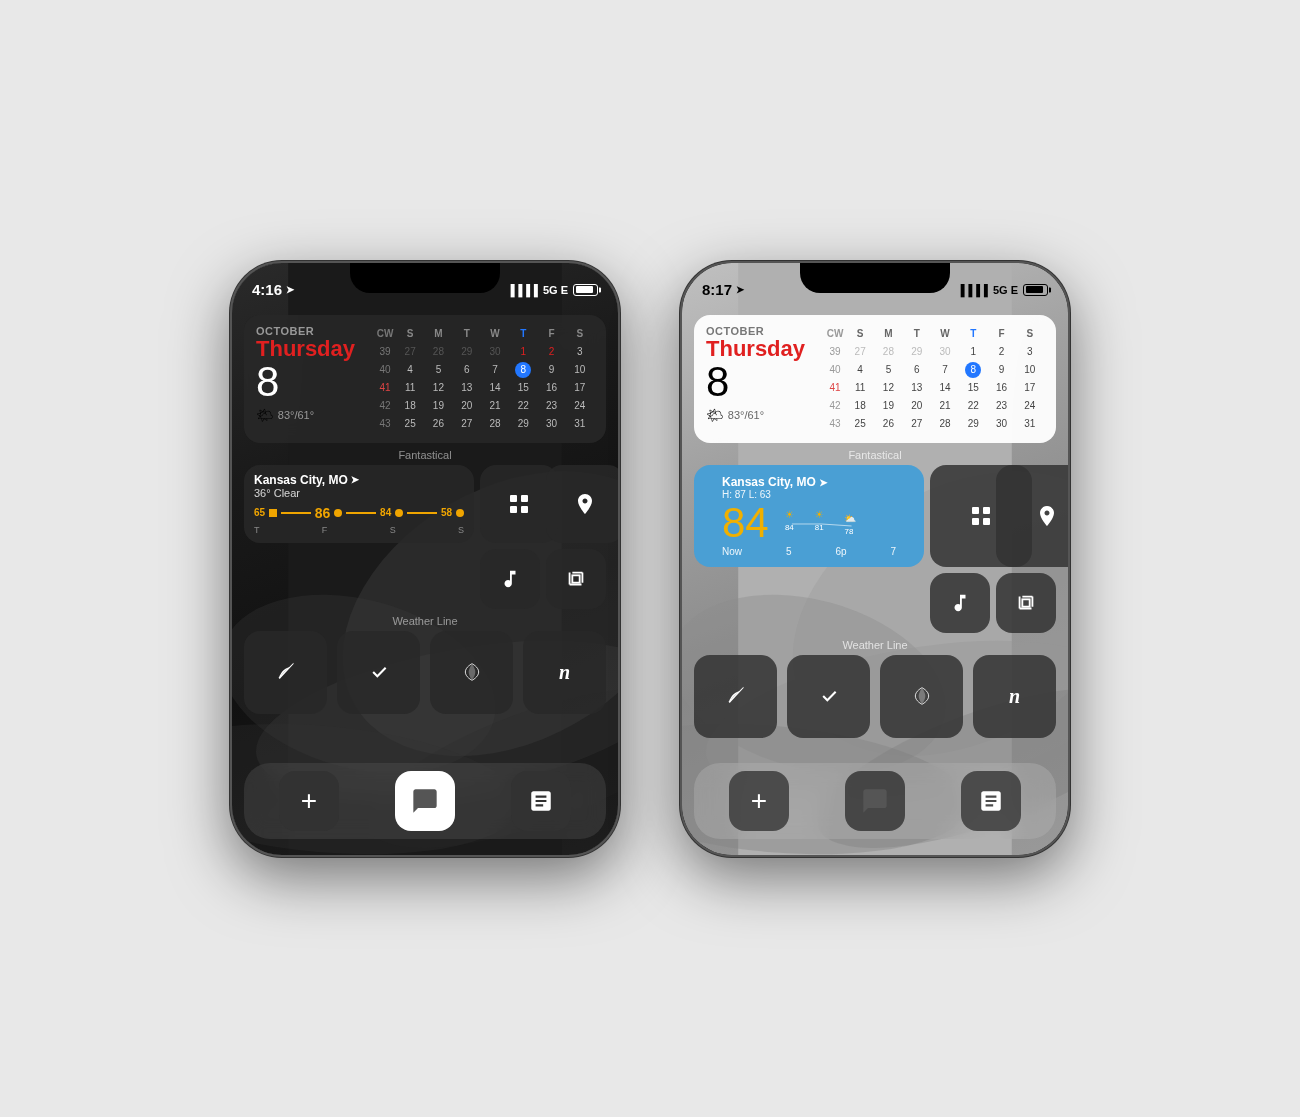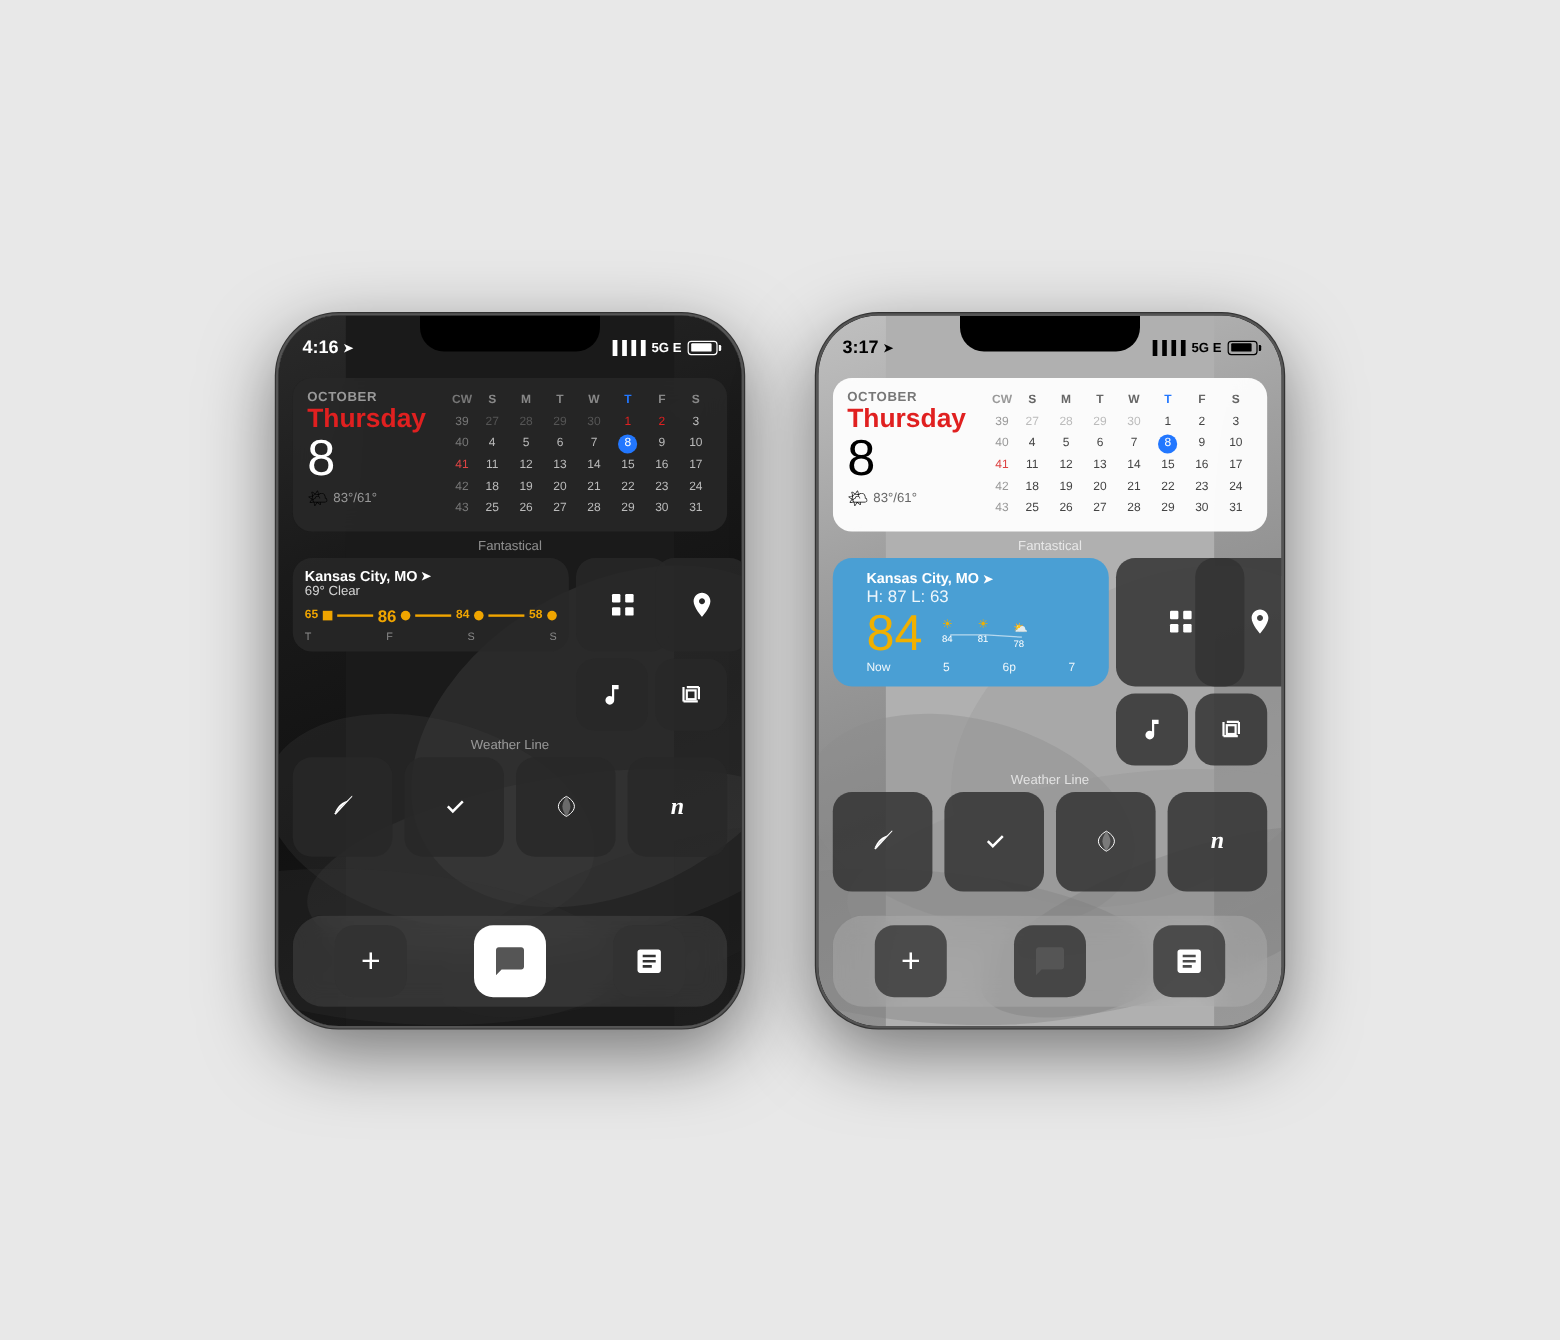--- a/index.html
+++ b/index.html
@@ -347,21 +347,21 @@
       display: flex;
       justify-content: space-between;
       align-items: flex-start;
     }
     .exp-city {
       font-size: 12px;
       font-weight: 700;
       color: #fff;
     }
     .exp-hl {
-      font-size: 14px;
+      font-size: 10px;
       color: rgba(255,255,255,0.9);
     }
     .exp-temp-big {
       font-size: 42px;
       font-weight: 300;
       color: #f0b000;
       line-height: 1;
     }
     .exp-times-row {
       display: flex;
@@ -492,21 +492,21 @@
 
       <div class="widget-label">Fantastical</div>
 
       <div class="weather-row">
 
         <div class="weather-widget" style="padding:8px 10px;">
           <div class="weather-city">
             <span>Kansas City, MO</span>
             <span style="font-size:10px;">➤</span>
           </div>
-          <div class="weather-subtitle">69° Clear</div>
+          <div class="weather-subtitle">36° Clear</div>
 
           <div style="display:flex;align-items:center;gap:4px;margin:6px 0 2px;">
             <span style="font-size:10px;color:#f0a500;font-weight:700;">65</span>
             <div style="width:8px;height:8px;background:#f0a500;border-radius:50;display:inline-block;"></div>
             <div style="height:2px;background:#f0a500;flex:1;"></div>
             <span style="font-size:14px;color:#f0a500;font-weight:700;">86</span>
             <div style="width:8px;height:8px;background:#f0a500;border-radius:50%;display:inline-block;"></div>
             <div style="height:2px;background:#f0a500;flex:1;"></div>
             <span style="font-size:10px;color:#f0a500;font-weight:700;">84</span>
             <div style="width:8px;height:8px;background:#f0a500;border-radius:50%;display:inline-block;"></div>
@@ -604,21 +604,21 @@
         <ellipse cx="250" cy="650" rx="300" ry="100" fill="rgba(150,150,150,0.4)" transform="rotate(-10 250 650)"></ellipse>
         <ellipse cx="50" cy="750" rx="280" ry="90" fill="rgba(130,130,130,0.4)" transform="rotate(5 50 750)"></ellipse>
         <ellipse cx="350" cy="720" rx="250" ry="80" fill="rgba(120,120,120,0.3)" transform="rotate(-20 350 720)"></ellipse>
       </svg>
     </div>
 
     <div class="notch"></div>
 
     <div class="status-bar" style="color:#000;">
       <div class="status-time" style="color:#000;">
-        <span>3:17</span>
+        <span>8:17</span>
         <span style="font-size:10px; margin-left:2px; color:#000;">➤</span>
       </div>
       <div class="status-icons">
         <span style="color:#000;">▐▐▐▐</span>
         <span style="color:#000;">5G E</span>
         <div class="battery-icon" style="border-color:#000;">
           <div class="battery-fill" style="background:#000;"></div>
         </div>
       </div>
     </div>

